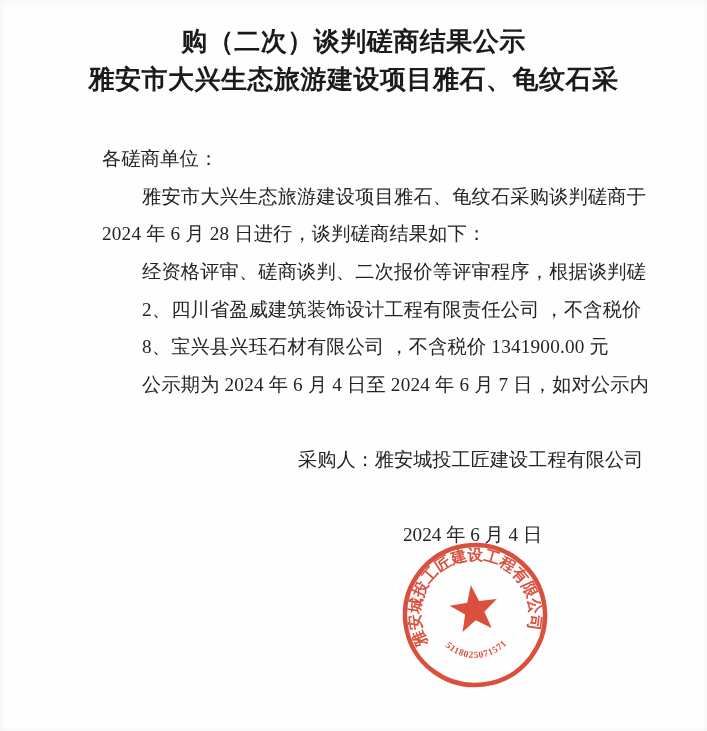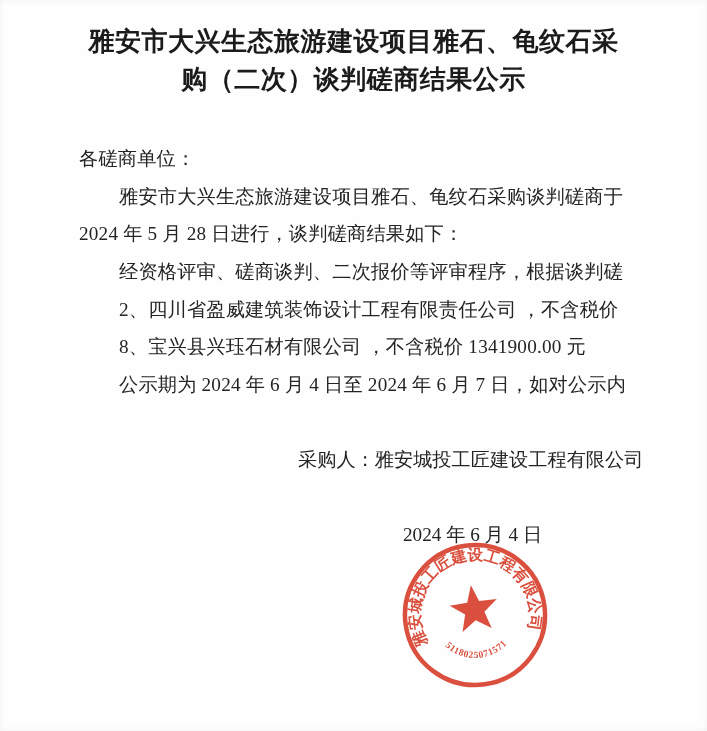--- a/index.html
+++ b/index.html
@@ -18,21 +18,21 @@
     padding-top: 23px;
     text-align: center;
     font-size: 26px;
     line-height: 37.6px;
     font-weight: 700;
     color: #1b1b1b;
     letter-spacing: 0.5px;
   }
   .title .title-line { display: block; }
   .body-text {
-    margin: 42px 0 0 79px;
+    margin: 42px 0 0 102px;
     width: 550px;
     font-size: 19.2px;
   }
   .line {
     line-height: 37.6px;
     white-space: nowrap;
     letter-spacing: 0.2px;
   }
   .line.indent { padding-left: 40px; }
   .signature {
@@ -62,28 +62,28 @@
     font-family: "Liberation Serif", "DejaVu Serif", serif;
     font-weight: 600;
   }
 </style>
 </head>
 <body>
 
 <div class="page">
 
   <h1 class="title">
+    <span class="title-line">购（二次）谈判磋商结果公示</span>
     <span class="title-line">雅安市大兴生态旅游建设项目雅石、龟纹石采</span>
-    <span class="title-line">购（二次）谈判磋商结果公示</span>
   </h1>
 
   <div class="body-text">
     <div class="line">各磋商单位：</div>
     <div class="line indent">雅安市大兴生态旅游建设项目雅石、龟纹石采购谈判磋商于</div>
-    <div class="line">2024 年 5 月 28 日进行，谈判磋商结果如下：</div>
+    <div class="line">2024 年 6 月 28 日进行，谈判磋商结果如下：</div>
     <div class="line indent">经资格评审、磋商谈判、二次报价等评审程序，根据谈判磋</div>
     <div class="line indent">2、四川省盈威建筑装饰设计工程有限责任公司 ，不含税价</div>
     <div class="line indent">8、宝兴县兴珏石材有限公司 ，不含税价 1341900.00 元</div>
     <div class="line indent">公示期为 2024 年 6 月 4 日至 2024 年 6 月 7 日，如对公示内</div>
   </div>
 
   <div class="signature">采购人：雅安城投工匠建设工程有限公司</div>
 
   <div class="date">2024 年 6 月 4 日</div>
 

